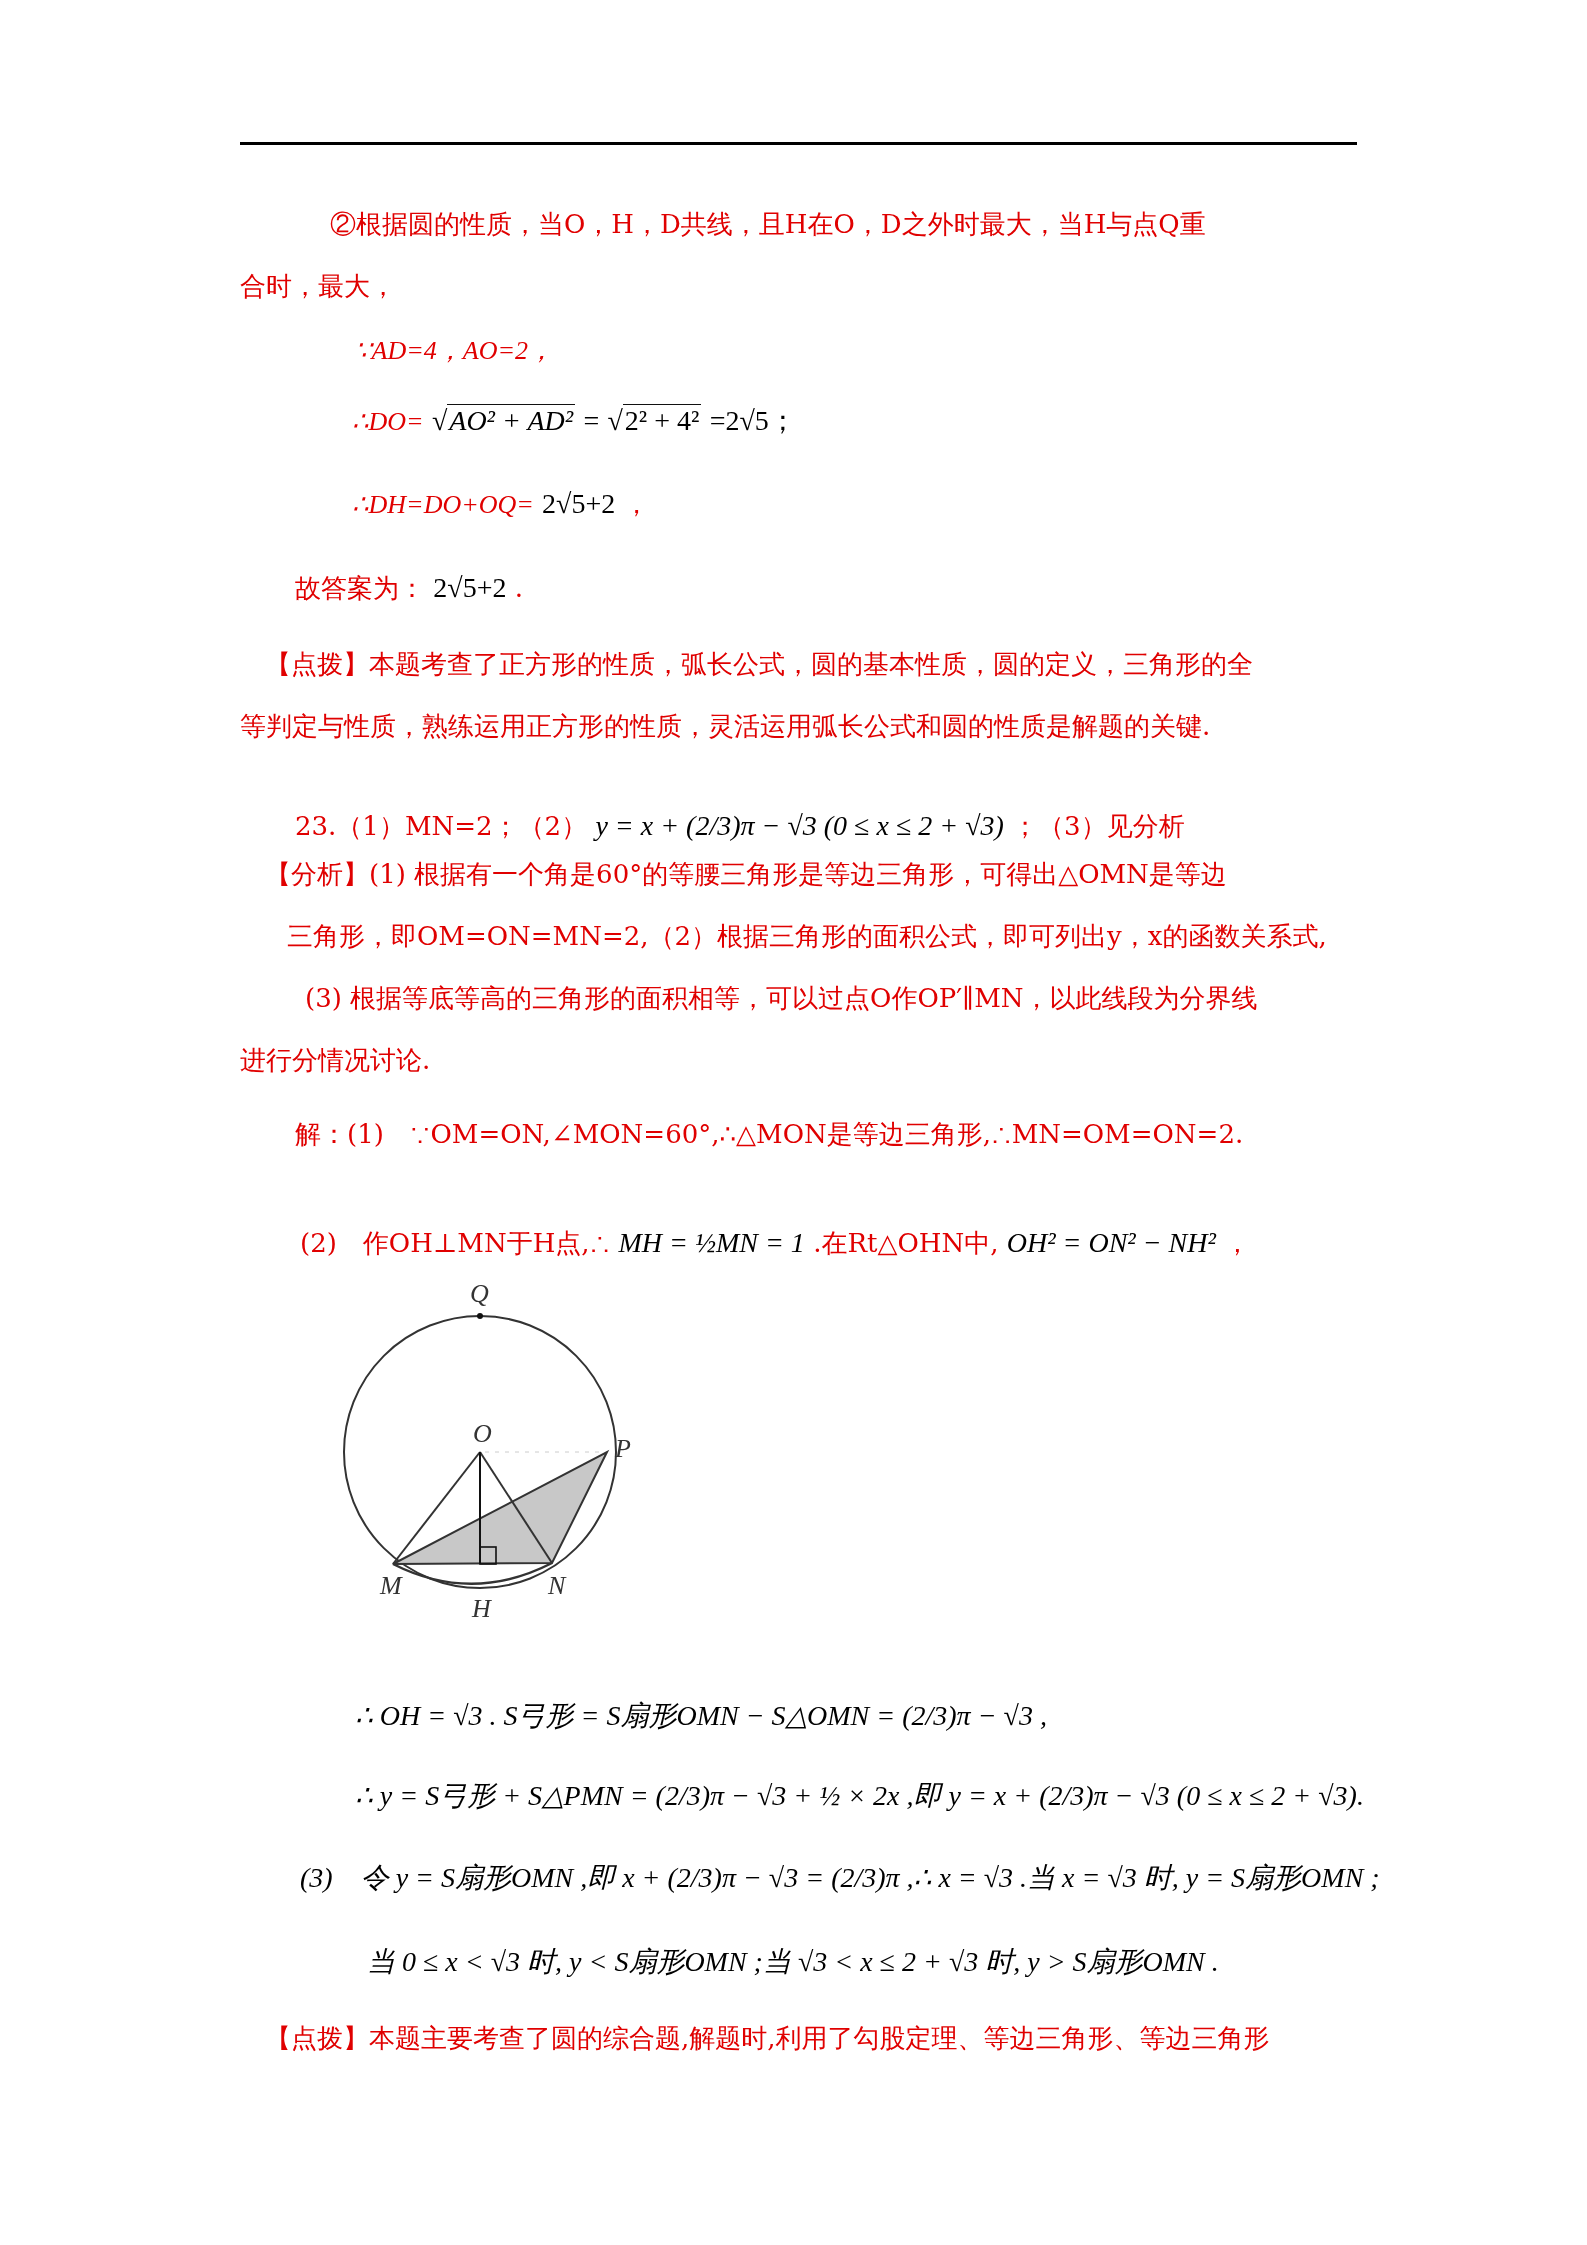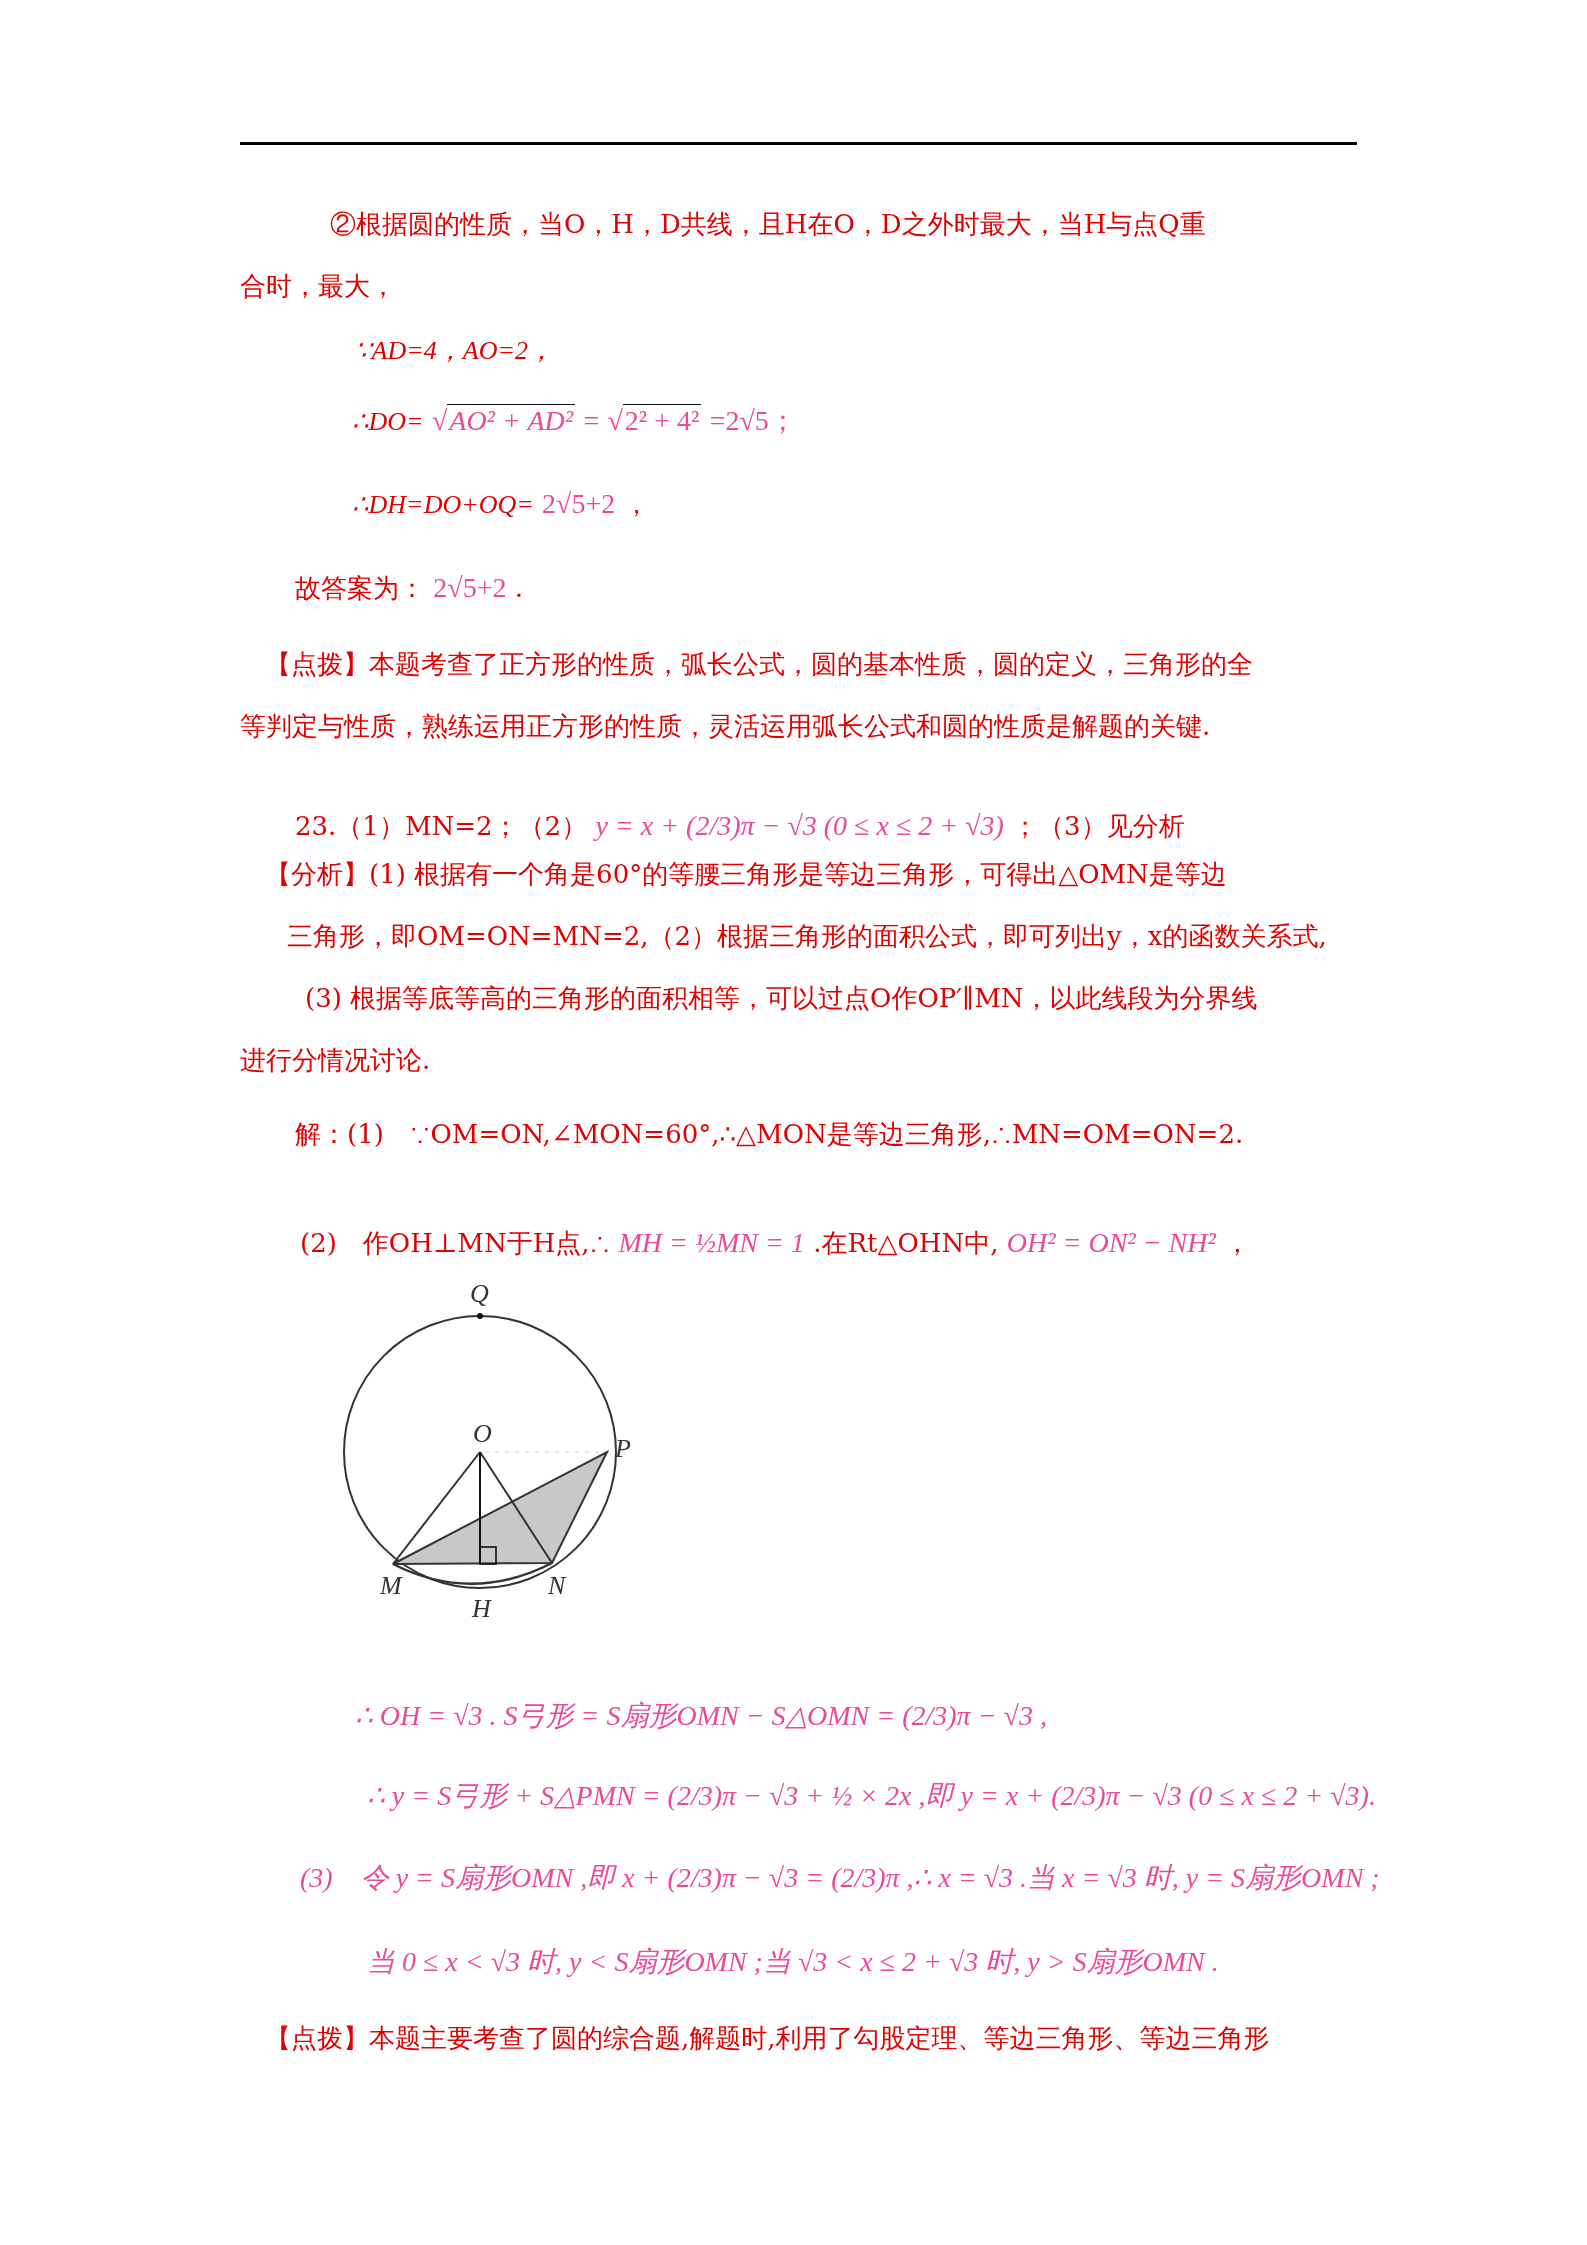--- a/index.html
+++ b/index.html
@@ -1,21 +1,21 @@
 <!DOCTYPE html>
 <html><head>
 <meta charset="utf-8">
 <style>
   html, body { margin:0; padding:0; background:#ffffff; }
   body { width:1587px; height:2245px; position:relative; overflow:hidden;
          font-family:"DejaVu Serif", "Liberation Serif", serif; }
   .rule { position:absolute; left:240px; top:142px; width:1117px; height:3px; background:#000; }
   .line { position:absolute; white-space:nowrap; font-size:26px; color:#e00000; line-height:32px; }
   .it { font-style:italic; font-family:"Liberation Serif", serif; }
-  .math { font-family:"Liberation Serif", serif; color:#ec4899; font-size:28px; }
+  .math { font-family:"Liberation Serif", serif; color:#000000; font-size:28px; }
   .sqrt { display:inline-block; }
   .sqrt .rad { border-top:1.5px solid #111; padding:0 2px; }
   .diagram { position:absolute; left:330px; top:1272px; }
 </style>
 </head>
 <body>
 
 <div class="rule"></div>
 
 <div class="line" style="left:330px; top:208px;">②根据圆的性质，当O，H，D共线，且H在O，D之外时最大，当H与点Q重</div>
@@ -84,19 +84,19 @@
     <text x="140" y="30">Q</text>
     <text x="143" y="170">O</text>
     <text x="285" y="185">P</text>
     <text x="50" y="322">M</text>
     <text x="218" y="322">N</text>
     <text x="142" y="345">H</text>
   </g>
 </svg>
 
 <div class="line math it" style="left:355px; top:1700px;">∴ OH = √3 . S弓形 = S扇形OMN − S△OMN = (2/3)π − √3 ,</div>
-<div class="line math it" style="left:355px; top:1780px;margin-left:12px;">∴ y = S弓形 + S△PMN = (2/3)π − √3 + ½ × 2x ,即 y = x + (2/3)π − √3 (0 ≤ x ≤ 2 + √3).</div>
+<div class="line math it" style="left:355px; top:1780px;">∴ y = S弓形 + S△PMN = (2/3)π − √3 + ½ × 2x ,即 y = x + (2/3)π − √3 (0 ≤ x ≤ 2 + √3).</div>
 <div class="line math it" style="left:300px; top:1862px;">(3)　令 y = S扇形OMN ,即 x + (2/3)π − √3 = (2/3)π ,∴ x = √3 .当 x = √3 时, y = S扇形OMN ;</div>
 <div class="line math it" style="left:355px; top:1946px;margin-left:12px;">当 0 ≤ x &lt; √3 时, y &lt; S扇形OMN ;当 √3 &lt; x ≤ 2 + √3 时, y &gt; S扇形OMN .</div>
 
 <div class="line" style="left:265px; top:2022px;">
   <span>【点拨】</span><span>本题主要考查了圆的综合题,解题时,利用了勾股定理、等边三角形、等边三角形</span>
 </div>
 
 </body></html>

